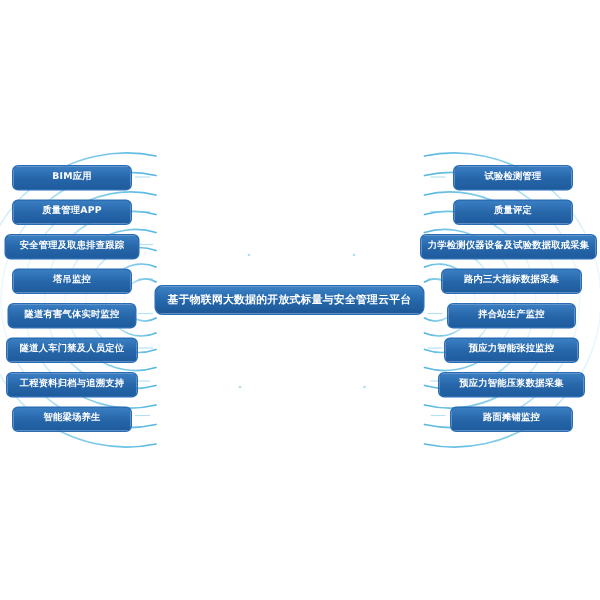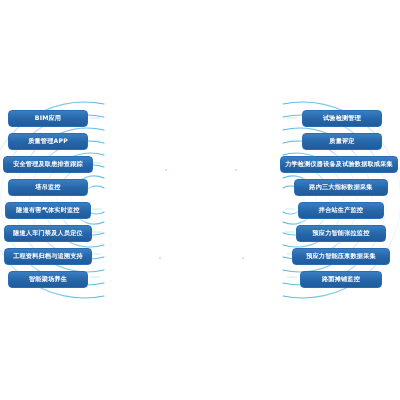--- a/index.html
+++ b/index.html
@@ -176,14 +176,15 @@
   <div class="node-box node-right" style="left:294px; width:94px; top:179px;">路内三大指标数据采集</div>
 
   <div class="node-box node-right" style="left:298px; width:86px; top:202px;">拌合站生产监控</div>
 
   <div class="node-box node-right" style="left:296px; width:90px; top:225px;">预应力智能张拉监控</div>
 
   <div class="node-box node-right" style="left:292px; width:98px; top:248px;">预应力智能压浆数据采集</div>
 
   <div class="node-box node-right" style="left:300px; width:82px; top:271px;">路面摊铺监控</div>
 
+  <div id="center-node">基于物联网大数据的开放式标量与安全管理云平台</div>
 
 </div>
 
 </body></html>

